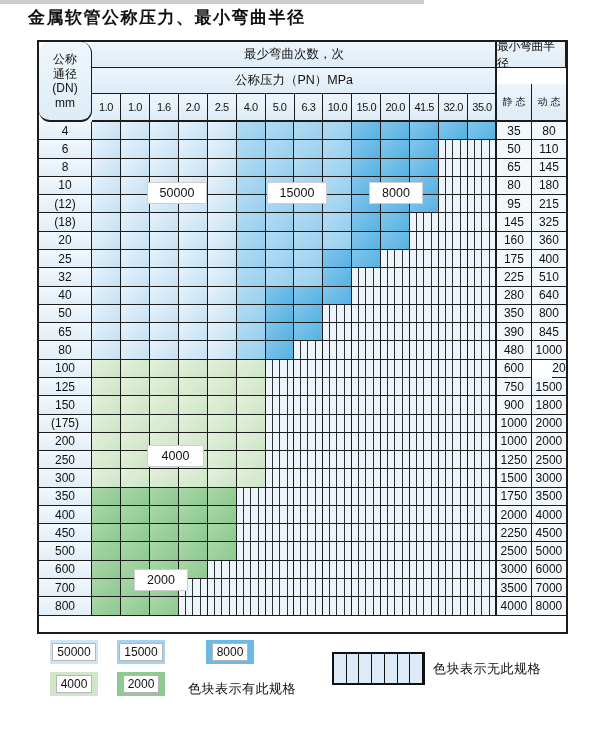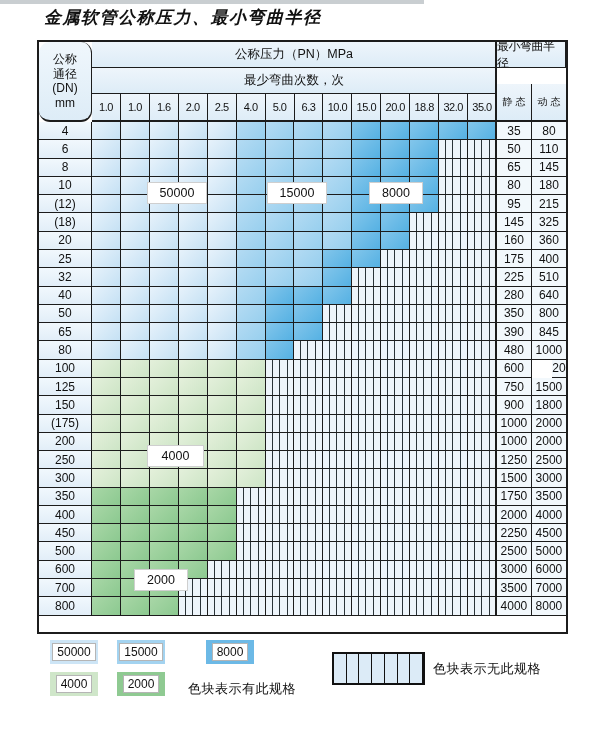--- a/index.html
+++ b/index.html
@@ -1,20 +1,20 @@
 <!DOCTYPE html>
 <html><head>
 <meta charset="utf-8">
 <style>
   html,body{margin:0;padding:0;background:#fff;}
   .page{position:relative;width:600px;height:743px;background:#fff;overflow:hidden;
         font-family:"Liberation Sans","DejaVu Sans",sans-serif;color:#111;}
   .top-strip{position:absolute;left:0;top:0;width:424px;height:4px;background:#c9ced1;}
-  .title{position:absolute;left:44px;top:6px;font-family:"DejaVu Serif","Liberation Serif",serif;
-         font-weight:bold;font-size:17px;letter-spacing:1.5px;font-style:italic;}
+  .title{position:absolute;left:28px;top:6px;font-family:"DejaVu Serif","Liberation Serif",serif;
+         font-weight:bold;font-size:17px;letter-spacing:1.5px;}
   
   .tbl{position:absolute;left:37px;top:40px;width:531px;height:594px;
        border:2px solid #1c1c1c;box-sizing:border-box;background:#fff;}
   .cell{box-sizing:border-box;border-right:1px solid #1c1c1c;border-bottom:1px solid #1c1c1c;
         display:flex;align-items:center;justify-content:center;overflow:hidden;}
   
   .thead{display:grid;grid-template-columns:53px 405px 69px;height:80px;}
   .hbg{background:linear-gradient(180deg,#eef5fb,#ddecf7);}
   .dn-head{flex-direction:column;font-size:12px;line-height:14.5px;text-align:center;
            background:linear-gradient(180deg,#f0f7fc,#ddecf7);border-radius:11px;}
@@ -69,35 +69,35 @@
   <div class="tbl">
 
     <div class="thead">
       <div class="cell dn-head hb2">
           <div>公称</div>
           <div>通径</div>
           <div>(DN)</div>
           <div>mm</div>
         </div>
       <div class="mid-head">
+        <div class="cell hbg h1">最少弯曲次数，次</div>
         <div class="cell hbg h2">公称压力（PN）MPa</div>
-        <div class="cell hbg h1">最少弯曲次数，次</div>
         <div class="pcols hbg">
             <div class="cell pcol hb2">1.0</div>
             <div class="cell pcol hb2">1.0</div>
             <div class="cell pcol hb2">1.6</div>
             <div class="cell pcol hb2">2.0</div>
             <div class="cell pcol hb2">2.5</div>
             <div class="cell pcol hb2">4.0</div>
             <div class="cell pcol hb2">5.0</div>
             <div class="cell pcol hb2">6.3</div>
             <div class="cell pcol hb2">10.0</div>
             <div class="cell pcol hb2">15.0</div>
             <div class="cell pcol hb2">20.0</div>
-            <div class="cell pcol hb2">18.8</div>
+            <div class="cell pcol hb2">41.5</div>
             <div class="cell pcol hb2">32.0</div>
             <div class="cell pcol hb2">35.0</div>
           </div>
       </div>
       <div class="right-head thick-l">
         <div class="cell hbg rh1">最小弯曲半径</div>
         <div class="sd">
           <div class="cell hbg hb2">静 态</div>
           <div class="cell hbg hb2" style="border-right:none;">动 态</div>
         </div>

